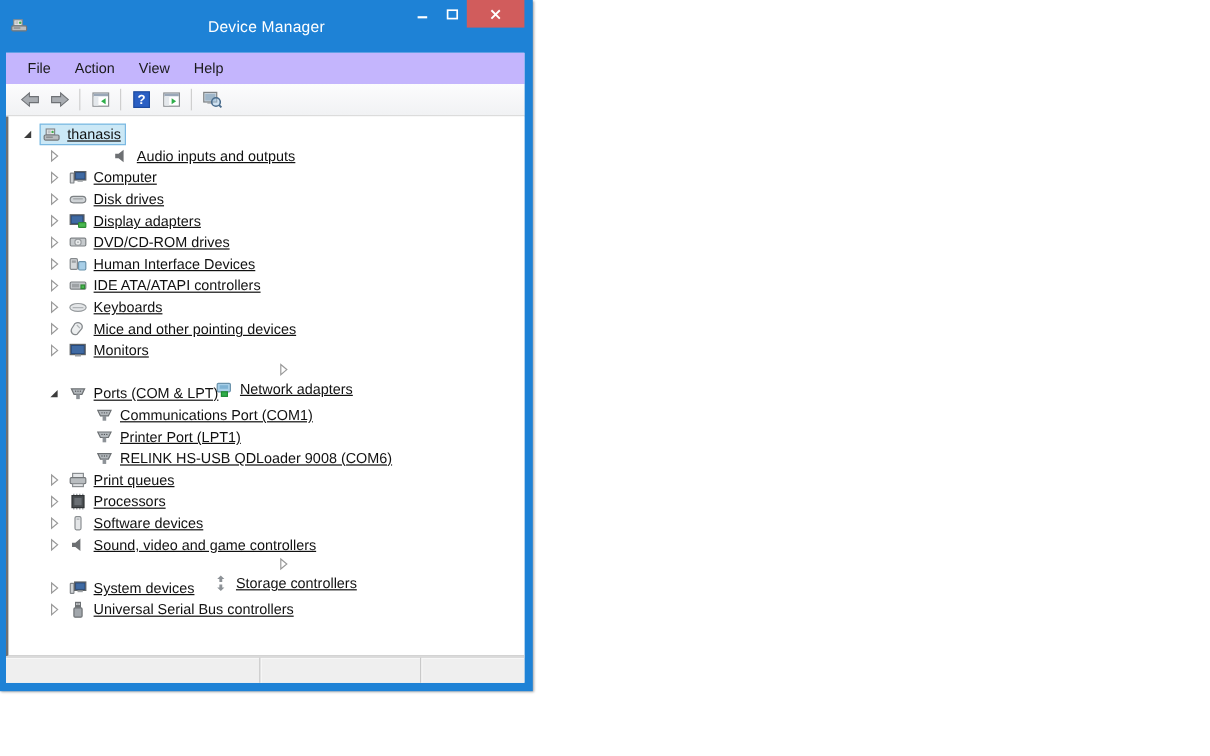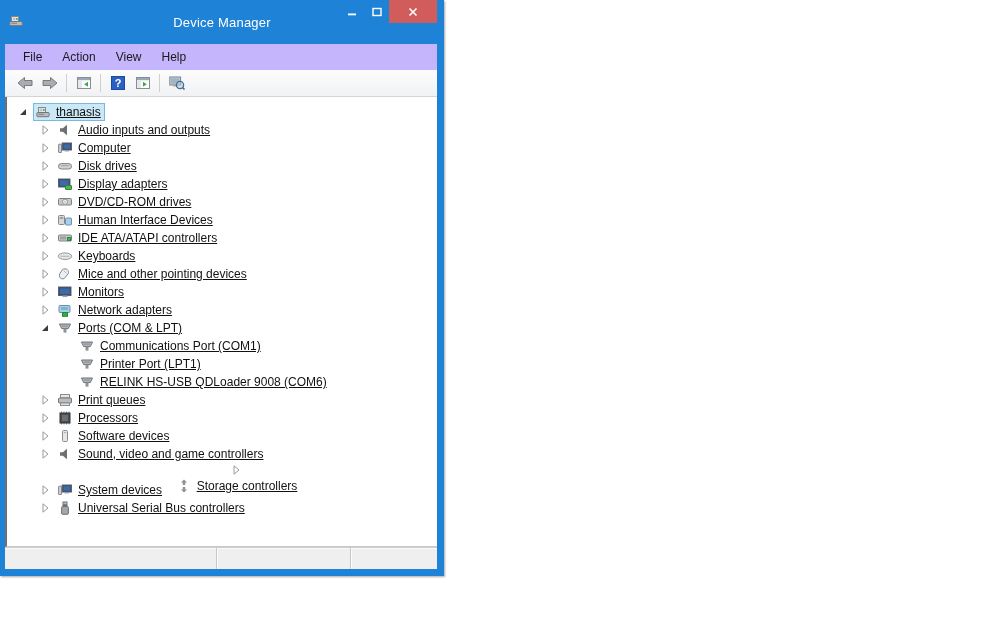--- a/index.html
+++ b/index.html
@@ -192,21 +192,21 @@
                 <rect x="3.5" y="3.5" width="7" height="5" fill="#e6e8ea" stroke="#85898c"></rect>
                 <rect x="4.8" y="4.6" width="2.4" height="2.6" fill="#bfc3c6"></rect>
                 <circle cx="8.8" cy="5.9" r="1" fill="#3fae49"></circle>
                 <rect x="1.8" y="8.5" width="12.4" height="4.2" rx="1" fill="#b9bdc0" stroke="#73777a"></rect>
                 <rect x="3.4" y="9.7" width="5.6" height="1.3" fill="#8d9093"></rect>
               </svg>
             </span>
             <span class="tlabel">thanasis</span>
           </span>
         </div>
-        <div class="trow" style="padding-left: 31px;">
+        <div class="trow" style="padding-left: 31px; gap: 36px;">
           <span class="expander">
             <svg width="12" height="12" viewBox="0 0 12 12">
               <path d="M4 1.8l5 4.2-5 4.2z" fill="#ffffff" stroke="#9a9a9a"></path>
             </svg>
           </span>
           <span class="rowsel">
             <span class="icon16">
               <svg width="16" height="16" viewBox="0 0 16 16">
                 <path d="M3 6.2h2.8L10 2.8v10.4L5.8 9.8H3z" fill="#6d7073"></path>
               </svg>
@@ -358,21 +358,21 @@
             <span class="icon16">
               <svg width="16" height="16" viewBox="0 0 16 16">
                 <rect x="1.5" y="3" width="12.5" height="8.5" fill="#27497b" stroke="#5f6366"></rect>
                 <rect x="2.8" y="4.3" width="10" height="6" fill="#3f6aa3"></rect>
                 <rect x="5.5" y="11.5" width="5" height="1.6" fill="#9fa3a6"></rect>
               </svg>
             </span>
             <span class="tlabel">Monitors</span>
           </span>
         </div>
-        <div class="trow" style="padding-left: 31px;">
+        <div class="trow" style="padding-left: 31px; flex-direction: column;">
           <span class="expander">
             <svg width="12" height="12" viewBox="0 0 12 12">
               <path d="M4 1.8l5 4.2-5 4.2z" fill="#ffffff" stroke="#9a9a9a"></path>
             </svg>
           </span>
           <span class="rowsel">
             <span class="icon16">
               <svg width="16" height="16" viewBox="0 0 16 16">
                 <rect x="2" y="3.5" width="11" height="7" rx="1" fill="#a8cfe8" stroke="#6b93ac"></rect>
                 <rect x="4" y="5" width="7" height="3" fill="#7fb3d4"></rect>

